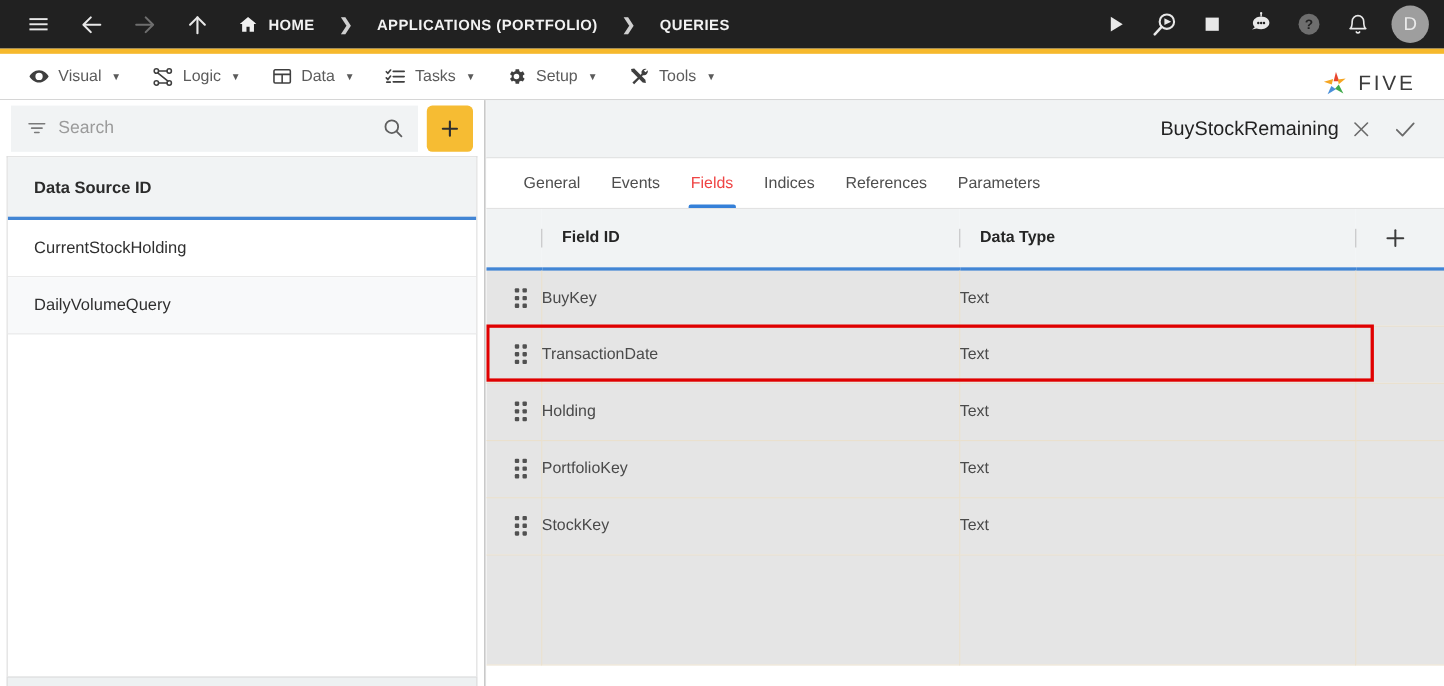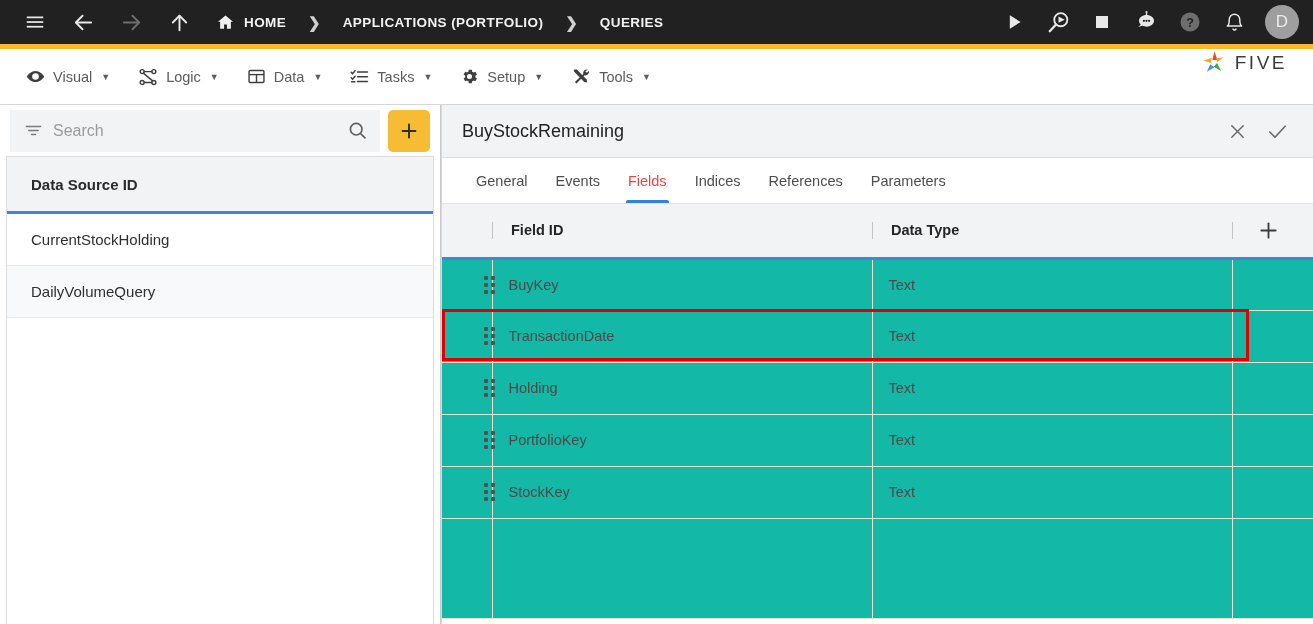--- a/index.html
+++ b/index.html
@@ -51,25 +51,25 @@
     display: flex; align-items: center; justify-content: center;
     font-size: 17px; font-weight: 500;
     margin-left: 4px;
   }
 
   
   .accent-stripe { height: 5px; background: #f6b92c; }
 
   
   .menubar {
-    height: 56px;
+    height: 42px;
     background: #ffffff;
     border-bottom: 1px solid #d6d6d6;
     display: flex;
-    align-items: flex-start;
+    align-items: flex-end;
     padding: 0 14px 0 12px;
     position: relative;
   }
   .menu-item {
     display: flex; align-items: center; gap: 8px;
     padding: 0 14px;
     height: 100%;
     color: #5b5b5b;
     font-size: 14.5px;
     white-space: nowrap;
@@ -185,20 +185,21 @@
     background: #fff;
     border-left: 1px solid #d9d9d9;
     overflow: hidden;
   }
   .rp-header {
     height: 53px;
     background: #f1f3f4;
     border-bottom: 1px solid #dddddd;
     display: flex; align-items: center;
     padding: 0 16px 0 20px;
+    text-align: right;
   }
   .rp-title { font-size: 18px; color: #222; flex: 1; }
   .rp-act {
     width: 40px; height: 40px;
     display: flex; align-items: center; justify-content: center;
     color: #6a6a6a;
   }
   .tabs {
     height: 46px;
     display: flex; align-items: stretch;
@@ -242,25 +243,25 @@
   }
   .col-drag { width: 50px; }
   .col-field { width: 380px; }
   .col-type { width: 360px; }
   .col-plus { width: auto; }
   .plus-cell { display: flex; align-items: center; justify-content: flex-start; }
   .plus-ico { color: #3c3c3c; display: flex; margin-left: 6px; }
 
   .tbl tbody td {
     height: 52px;
-    background: #14b8a6;
+    background: #e5e5e5;
     font-size: 14.5px; color: #4a4a4a;
     border-bottom: 1px solid #eae0cd;
     border-right: 1px solid #eae0cd;
-    padding: 16px;
+    padding: 0;
     vertical-align: middle;
   }
   .tbl tbody td.nb { border-right: none; }
   .drag-dots {
     display: grid;
     grid-template-columns: repeat(2, 4px);
     grid-template-rows: repeat(3, 4px);
     gap: 3px;
     margin-left: 26px;
   }

